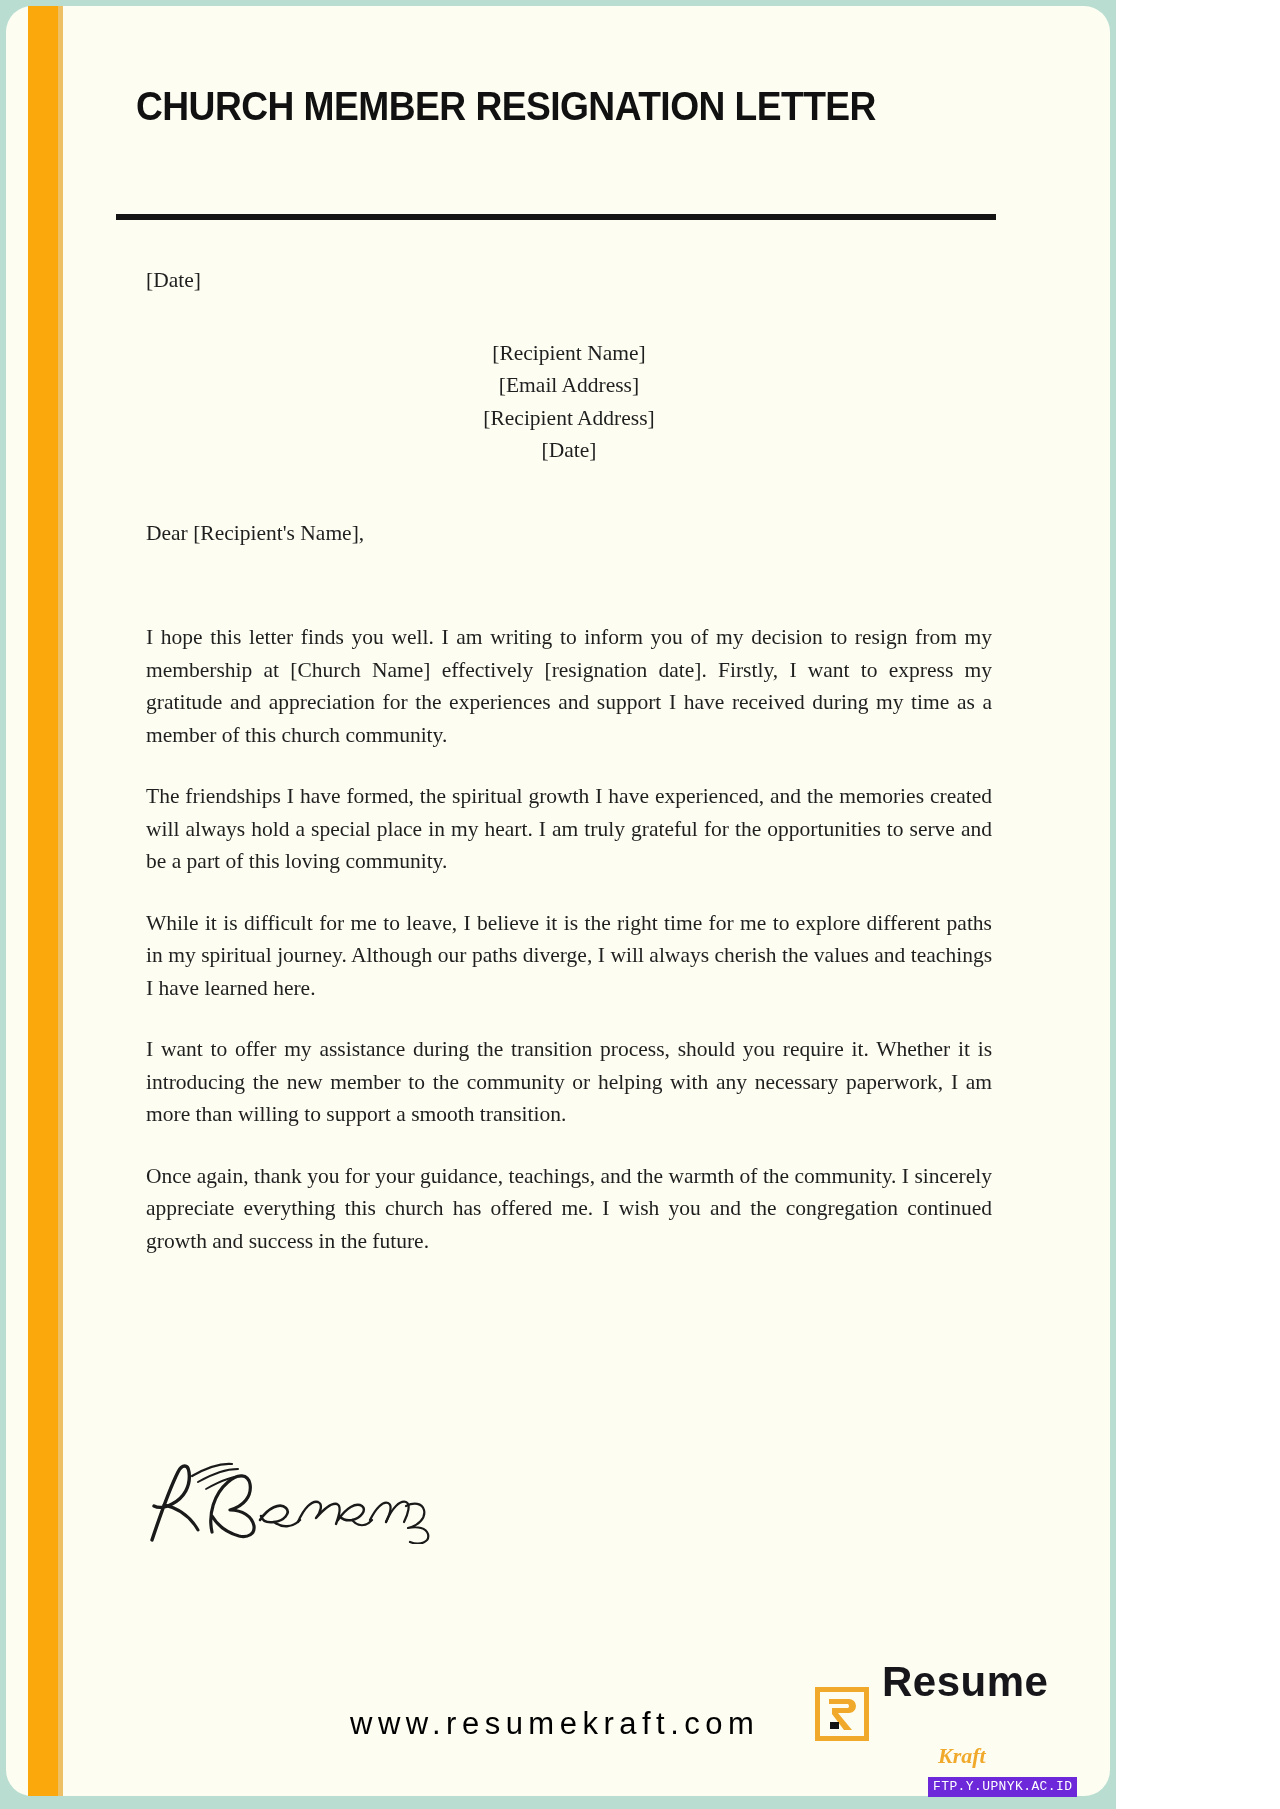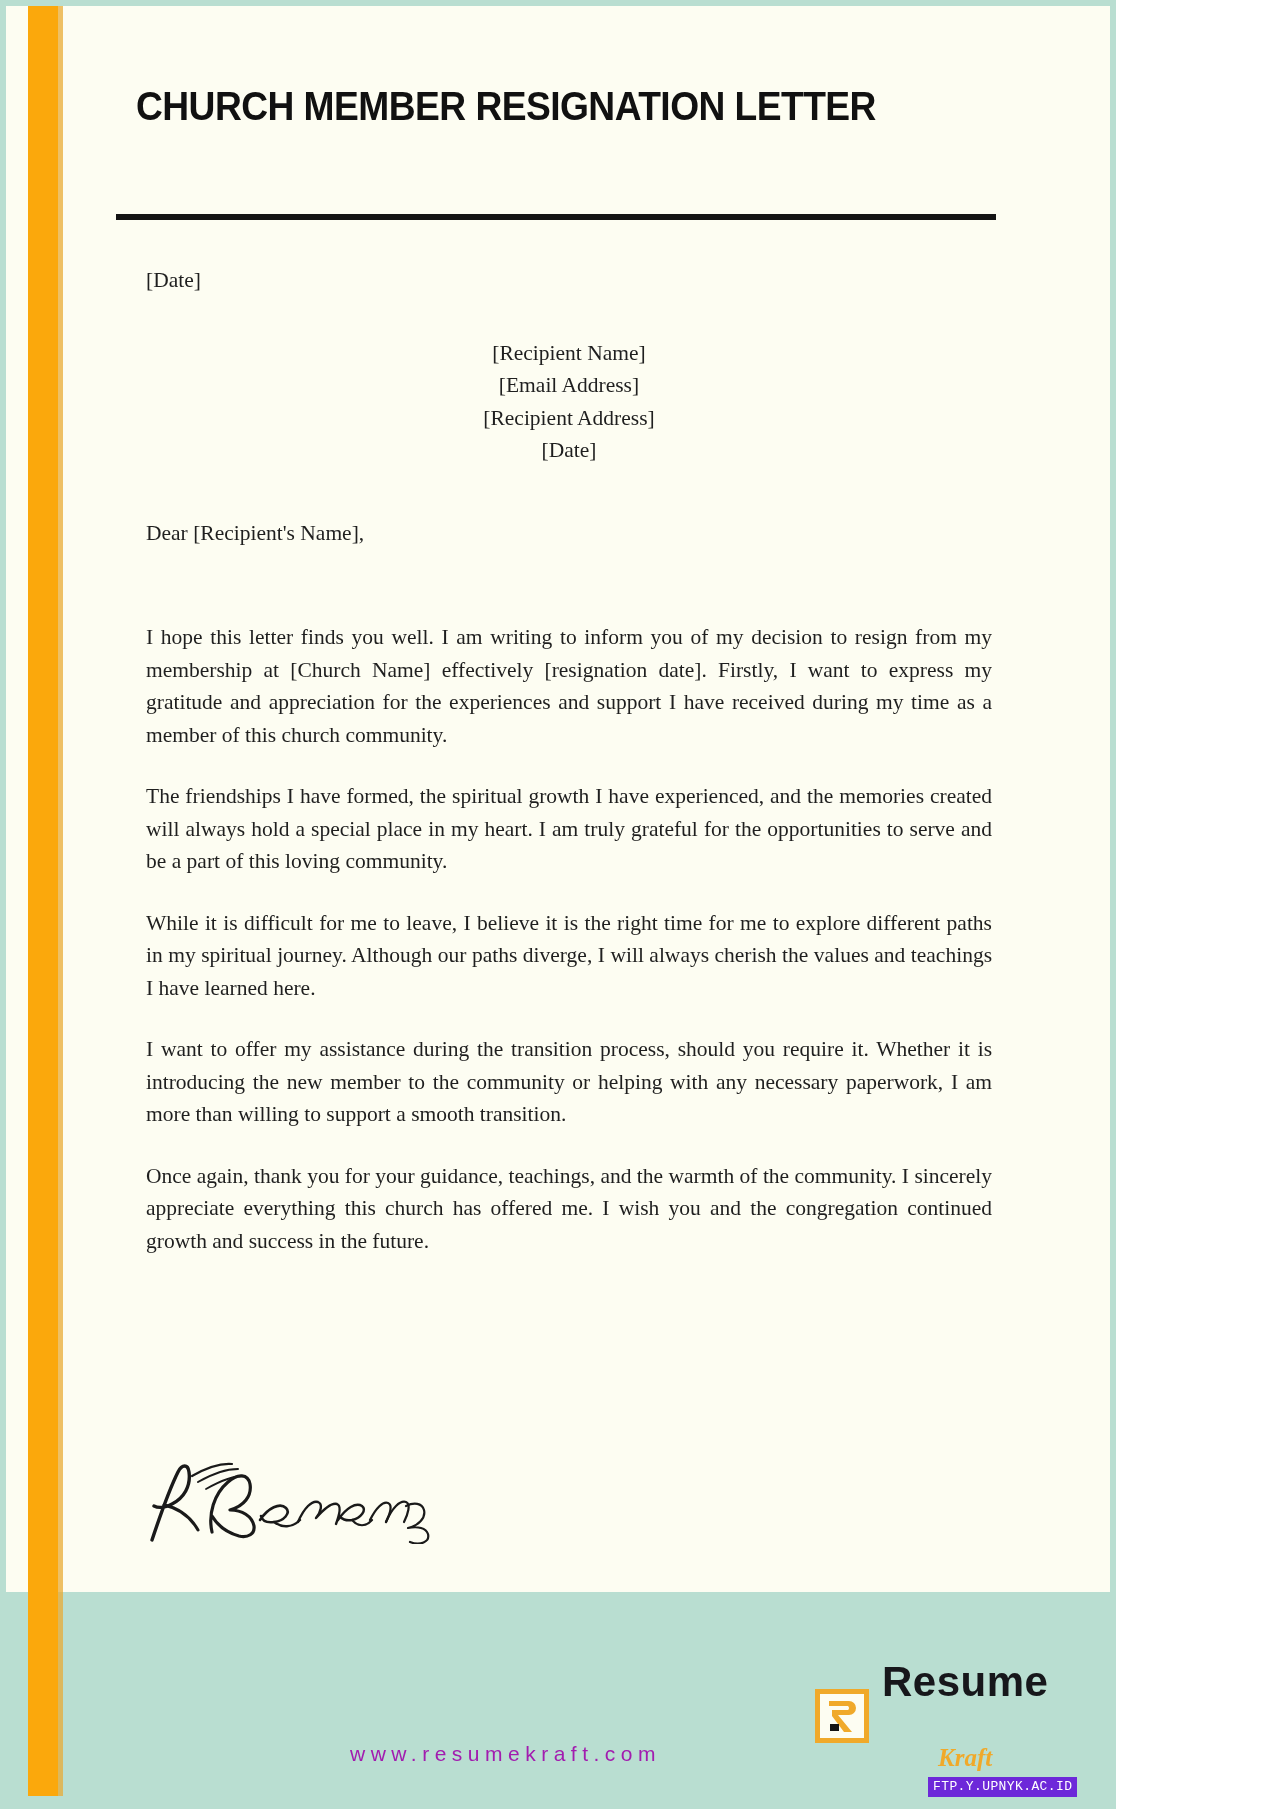--- a/index.html
+++ b/index.html
@@ -24,23 +24,24 @@
     background: #b9ded1;
     box-sizing: border-box;
   }
 
   
   .sheet {
     position: absolute;
     left: 6px;
     top: 6px;
     width: 1104px;
-    height: 1586px;
+    height: 1790px;
     background: #fdfdf2;
     box-sizing: border-box;
+    border-radius: 26px;
   }
 
   
   .accent-stripe {
     position: absolute;
     left: 22px;
     top: 0;
     width: 30px;
     height: 1790px;
     background: #fba80c;
@@ -133,25 +134,25 @@
     height: 86px;
   }
   .signature svg {
     display: block;
   }
 
   
   .footer-url {
     position: absolute;
     left: 268px;
-    top: 1736px;
+    top: 1700px;
     font-family: "Liberation Sans", sans-serif;
-    font-size: 21px;
+    font-size: 31px;
     letter-spacing: 5.5px;
-    color: #a21caf;
+    color: #000000;
     white-space: nowrap;
   }
 
   .brand {
     position: absolute;
     left: 733px;
     top: 1655px;
     display: flex;
     align-items: center;
     gap: 13px;
@@ -176,21 +177,21 @@
     font-family: "Liberation Sans", sans-serif;
     font-weight: bold;
     font-size: 42px;
     letter-spacing: 0.5px;
     color: #17171b;
   }
   .brand-sub {
     font-family: "Liberation Serif", serif;
     font-style: italic;
     font-weight: bold;
-    font-size: 25px;
+    font-size: 22px;
     color: #f0a92a;
     margin-top: 2px;
     margin-left: 56px;
   }
 
   
   .watermark {
     position: absolute;
     left: 928px;
     top: 1777px;

